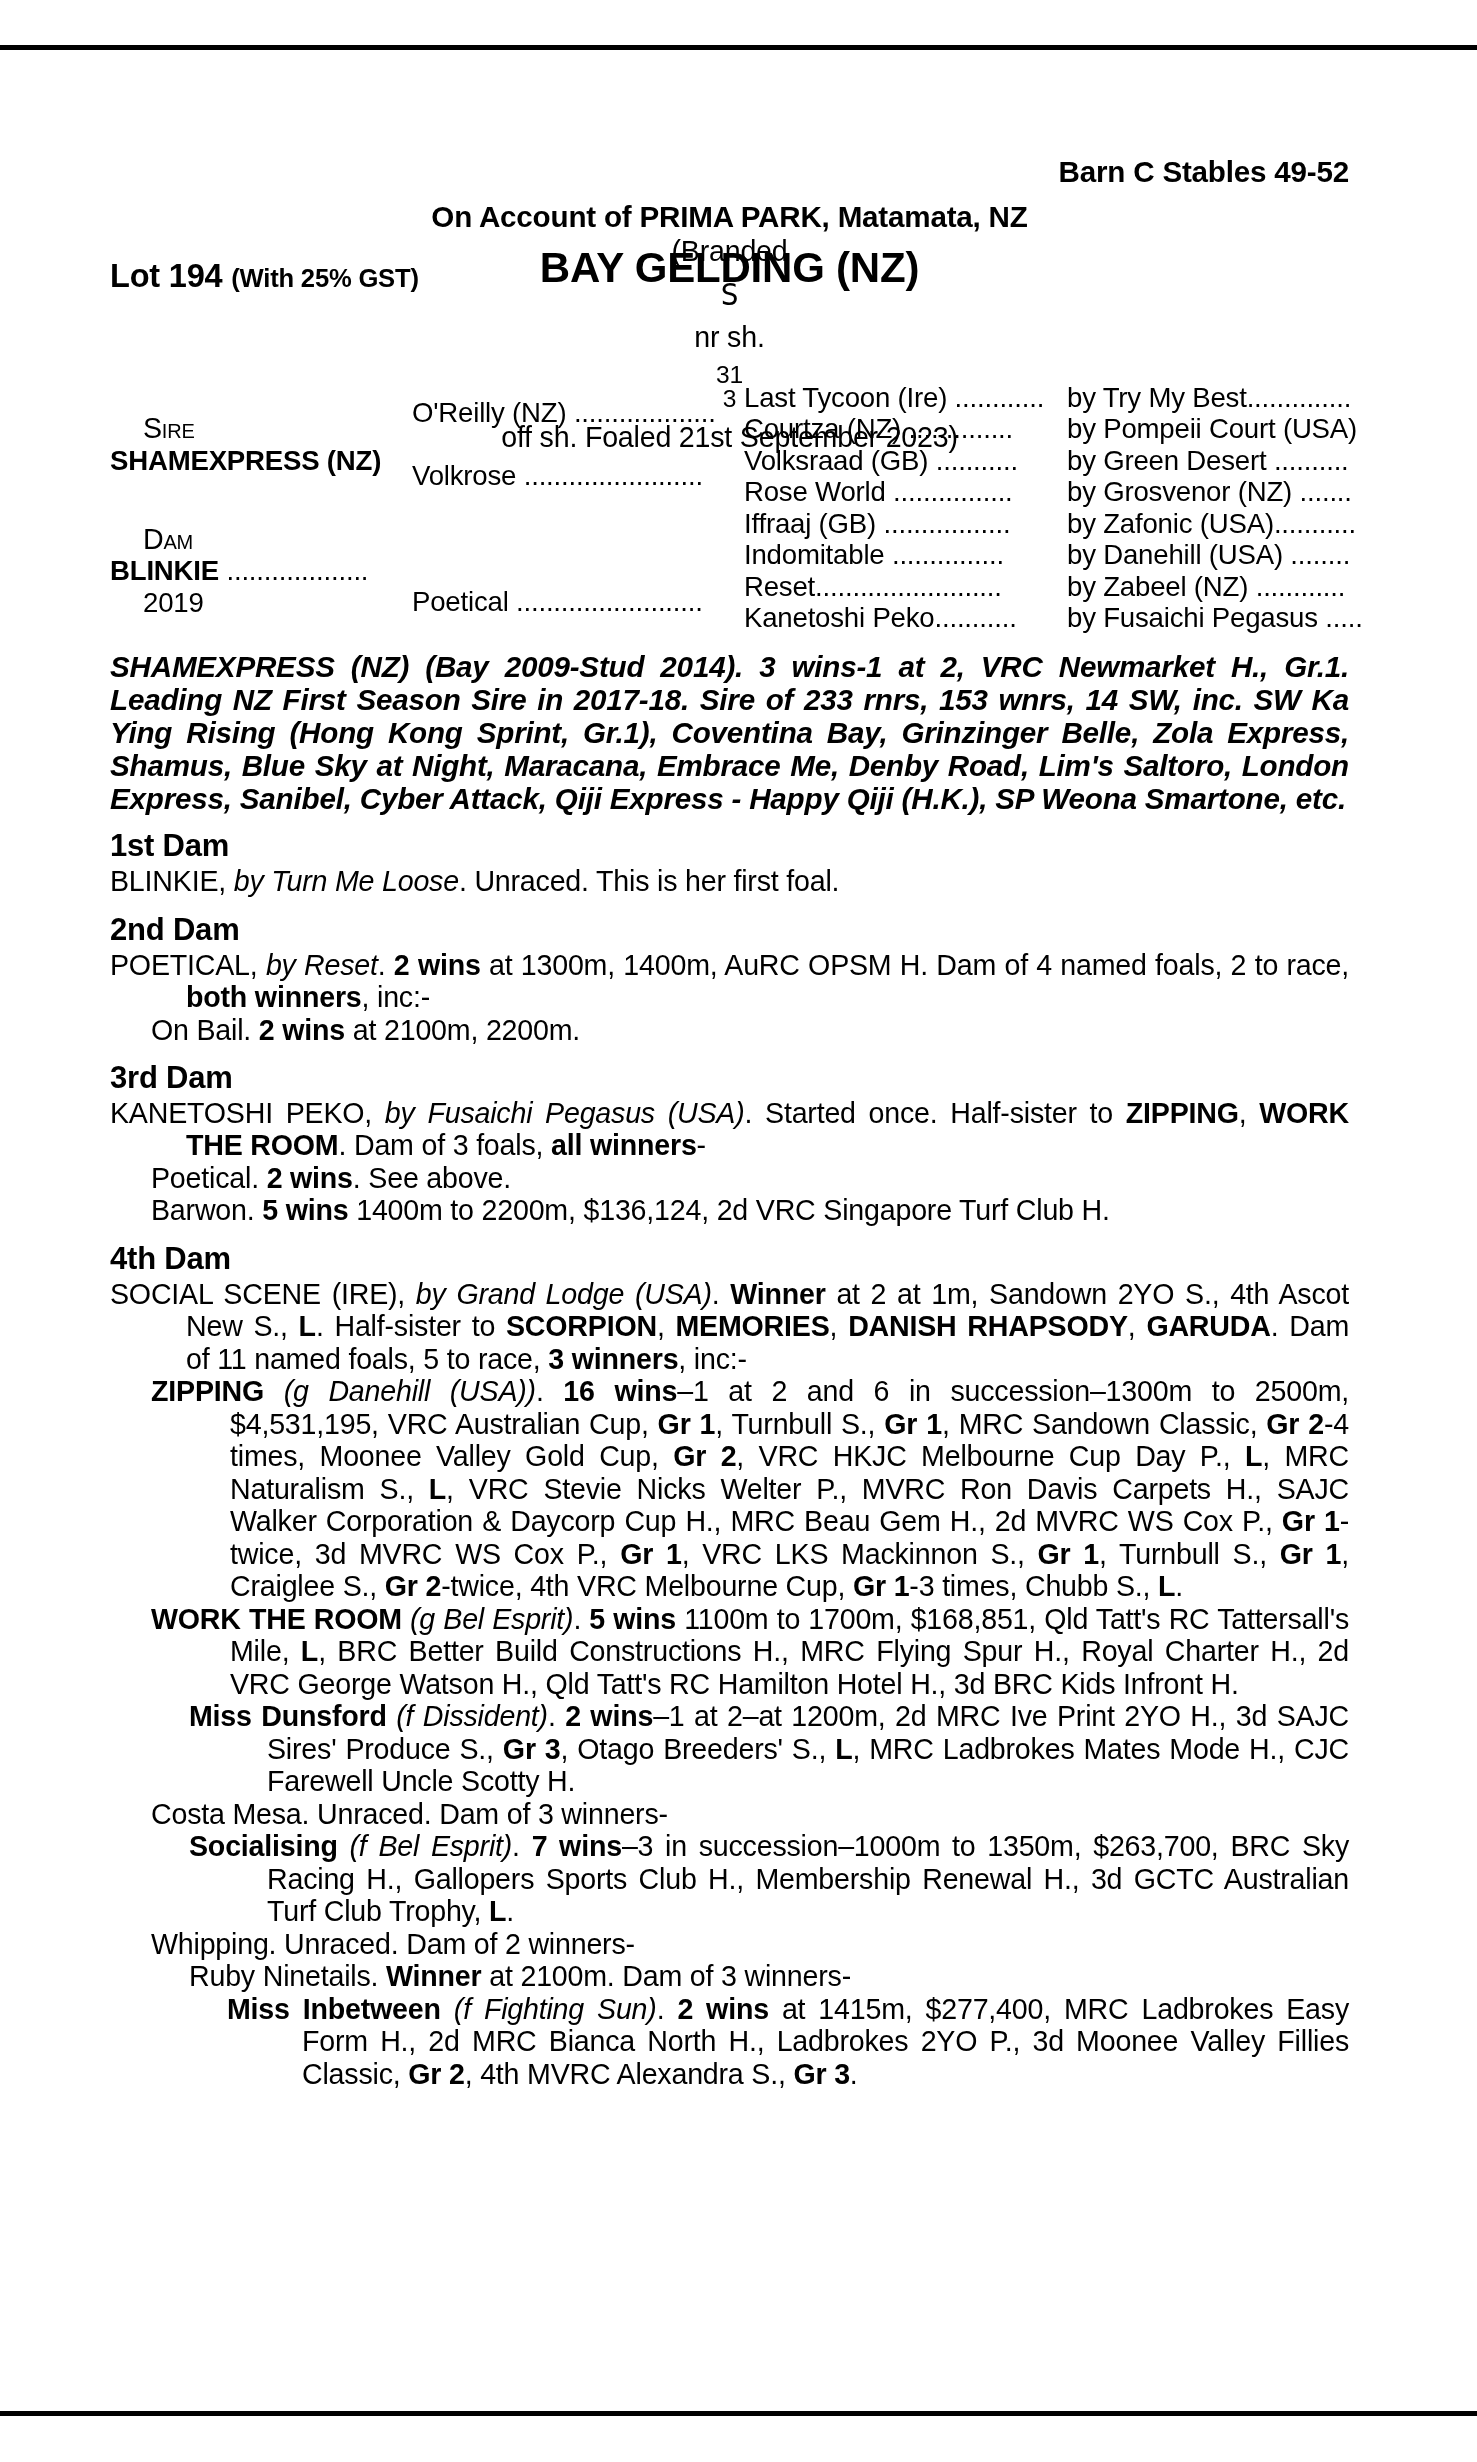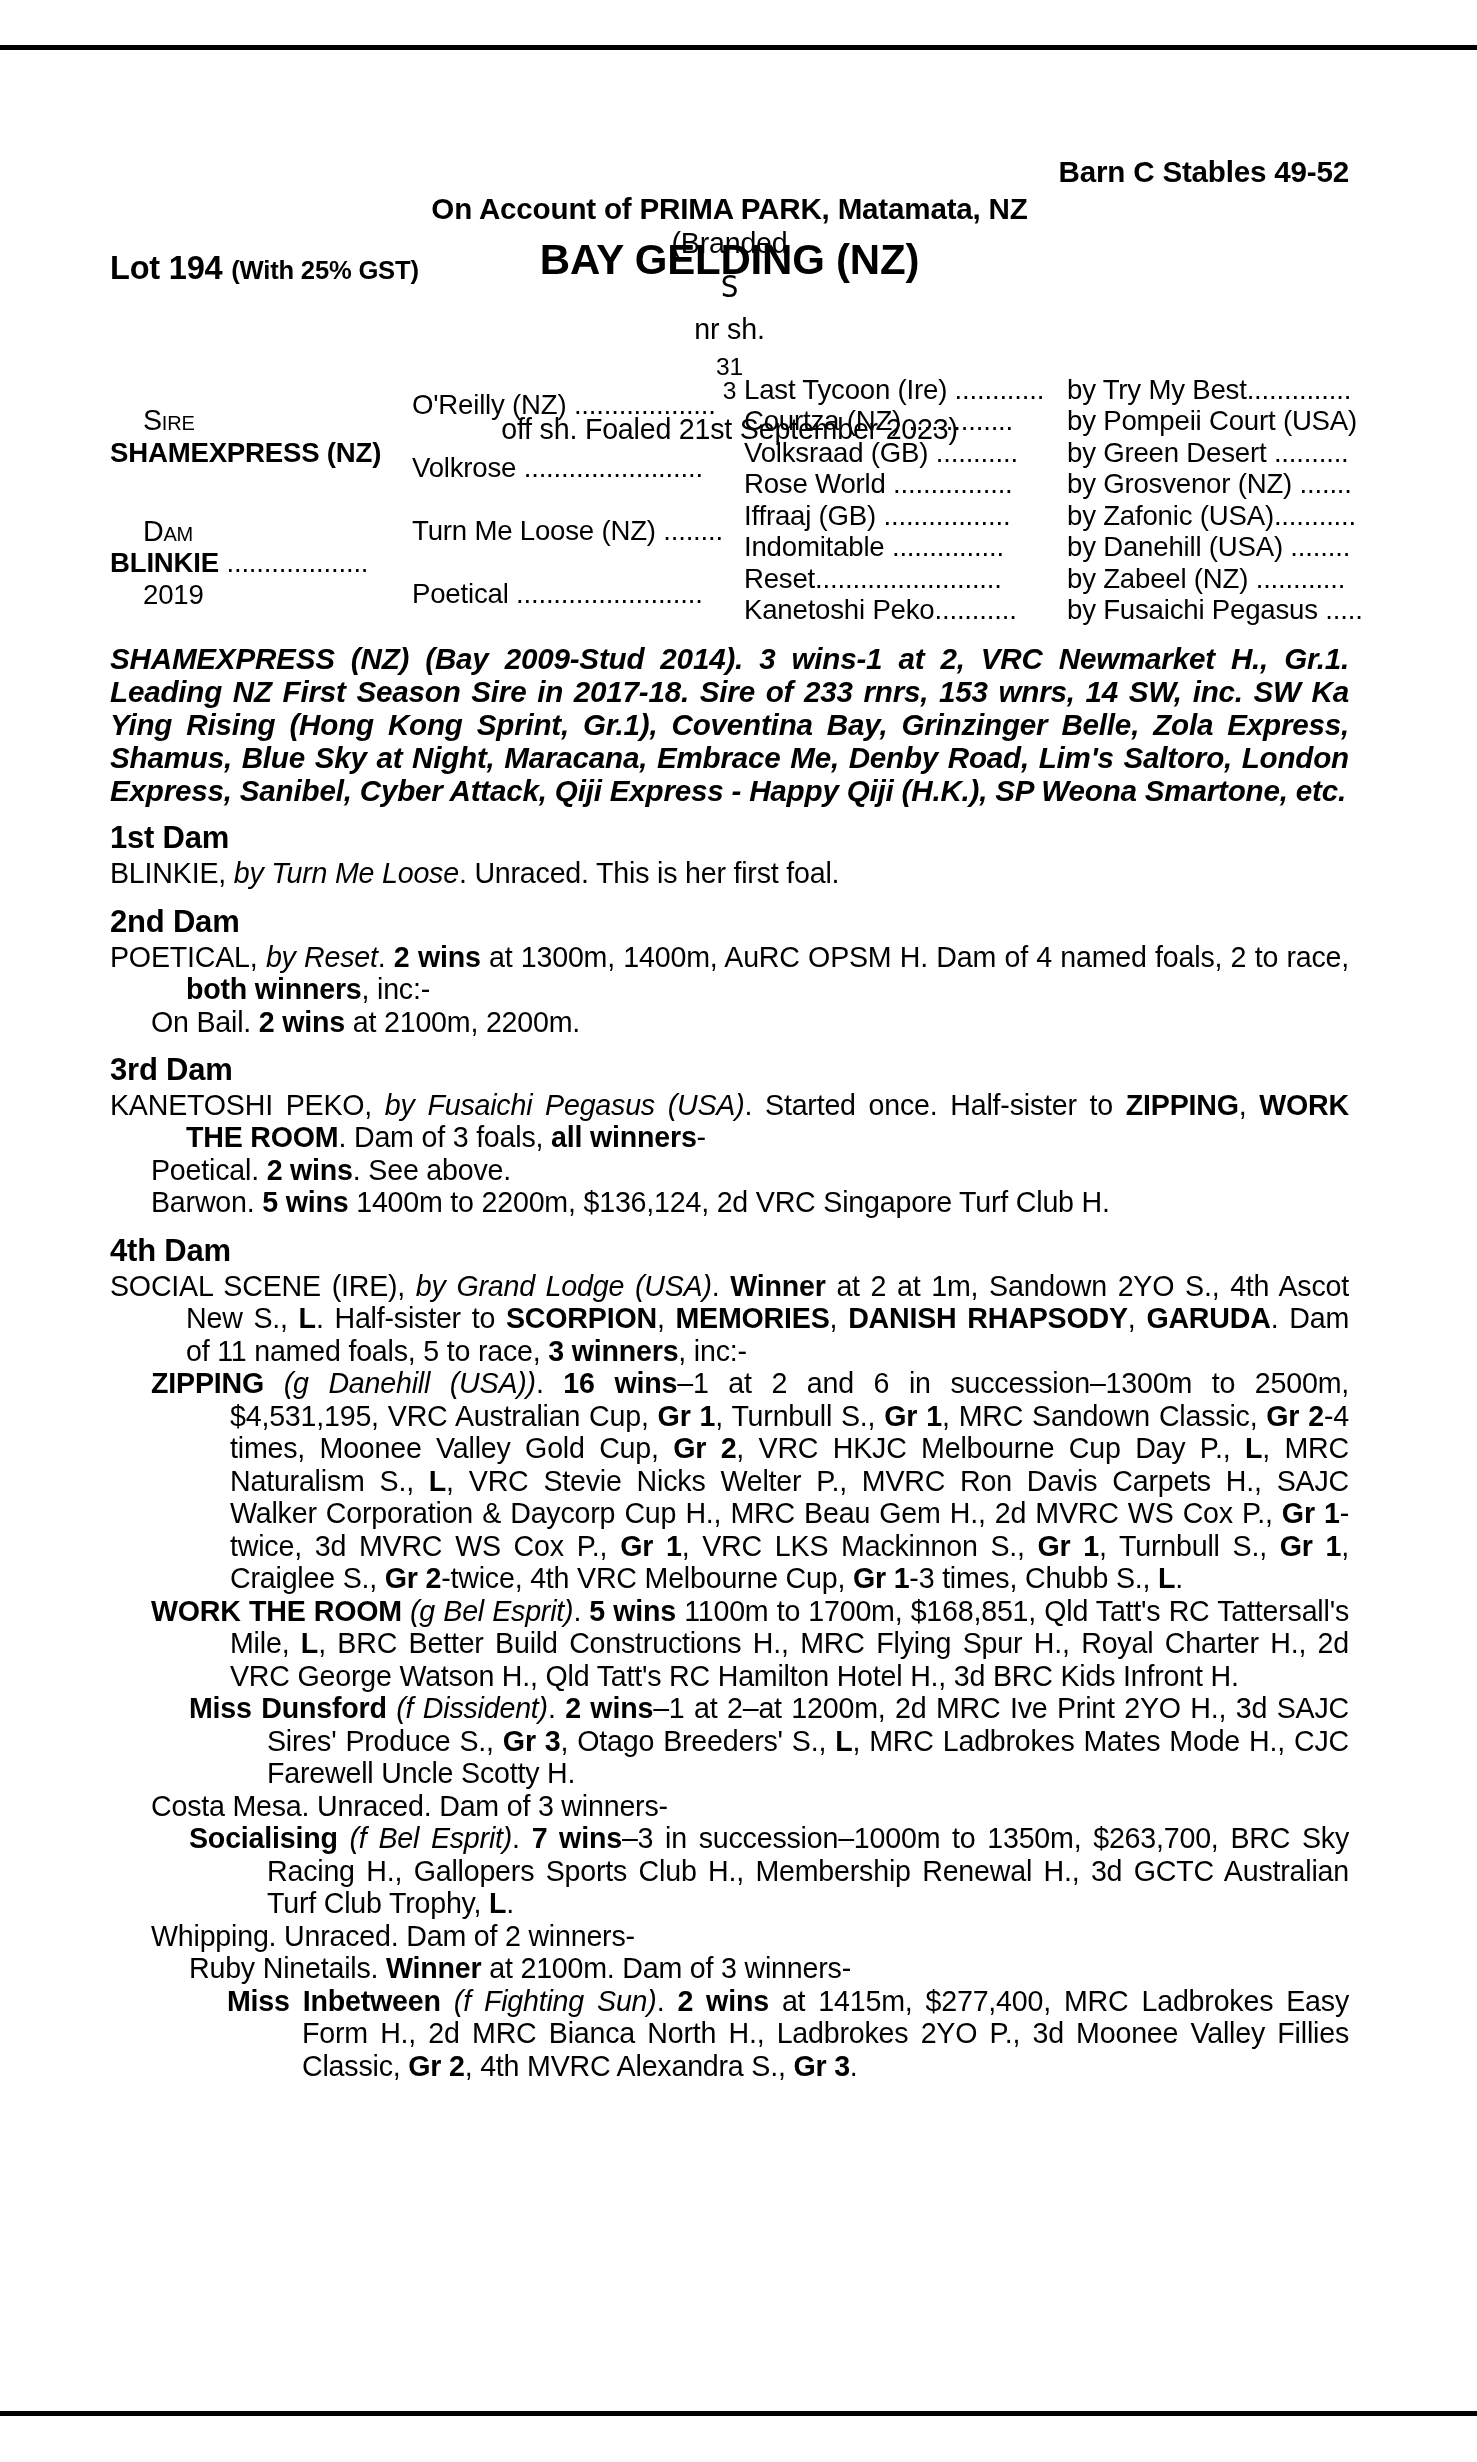--- a/index.html
+++ b/index.html
@@ -11,21 +11,21 @@
     letter-spacing:-0.2px;
     overflow:hidden;
   }
   .rule { position:absolute; left:0; width:1478px; background:#000; }
   .rule-top { top:45px; height:4.9px; }
   .rule-bottom { top:2411px; height:4.9px; }
 
   .content { position:absolute; left:110px; top:0; width:1239px; }
 
   .barn { margin-top:154px; text-align:right; font-weight:bold; font-size:29.6px; line-height:35px; }
-  .account { margin-top:2px; text-align:center; font-weight:bold; font-size:29.6px; line-height:35px; }
+  .account { margin-top:10px; text-align:center; font-weight:bold; font-size:29.6px; line-height:35px; }
 
   .lot-row { position:relative; height:69px; margin-top:7.9px; }
   .lot-group { position:absolute; left:0; top:15.8px; font-weight:bold; font-size:32.5px; white-space:nowrap; }
   .gst { font-size:25.6px; }
   .horse-title { position:absolute; left:50%; transform:translateX(-50%); top:2px; font-weight:bold; font-size:42px; white-space:nowrap; }
 
   .branded-row { margin-top:2px; height:63px; display:flex; justify-content:center; align-items:center; font-size:28.6px; gap:8.9px;flex-direction:column; }
   .brand-s { font-family:"DejaVu Sans Mono", monospace; font-size:30.5px; }
   .brand-frac { display:inline-block; text-align:center; font-size:24.6px; line-height:24.6px; padding:0 5.9px; }
 
@@ -96,21 +96,20 @@
       <div class="ped-name">SHAMEXPRESS (NZ)</div>
     </div>
     <div class="ped-block c1 rs58">
       <div class="ped-label">Dam</div>
       <div class="ped-name"><span>BLINKIE</span><span class="ped-dots"> ...................</span></div>
       <div class="ped-year">2019</div>
     </div>
 
     <div class="ped-cell c2 rp1">O'Reilly (NZ) ...................</div>
     <div class="ped-cell c2 rp2">Volkrose ........................</div>
-    <div class="ped-cell c2 rp3">Turn Me Loose (NZ) ........</div>
     <div class="ped-cell c2 rp4">Poetical .........................</div>
 
     <div class="ped-cell c3 r1">Last Tycoon (Ire) ............</div>
     <div class="ped-cell c4 r1">by Try My Best..............</div>
     <div class="ped-cell c3 r2">Courtza (NZ) ..............</div>
     <div class="ped-cell c4 r2">by Pompeii Court (USA)</div>
     <div class="ped-cell c3 r3">Volksraad (GB) ...........</div>
     <div class="ped-cell c4 r3">by Green Desert ..........</div>
     <div class="ped-cell c3 r4">Rose World ................</div>
     <div class="ped-cell c4 r4">by Grosvenor (NZ) .......</div>

